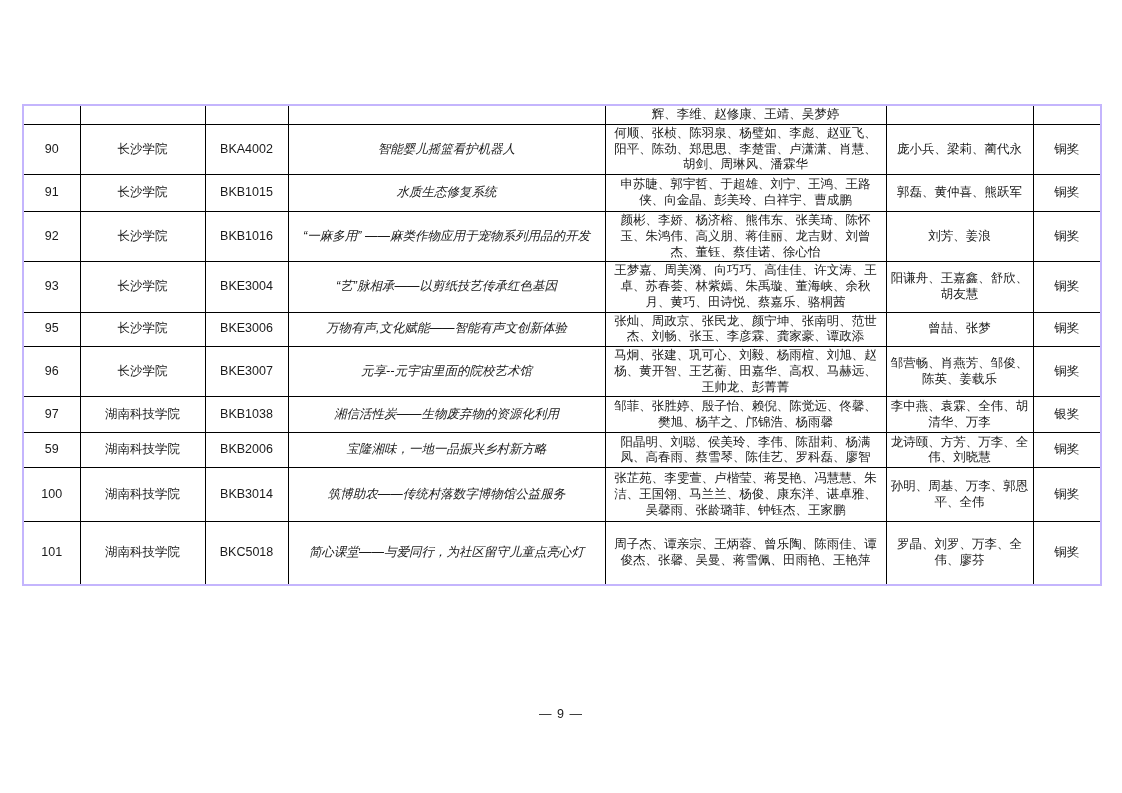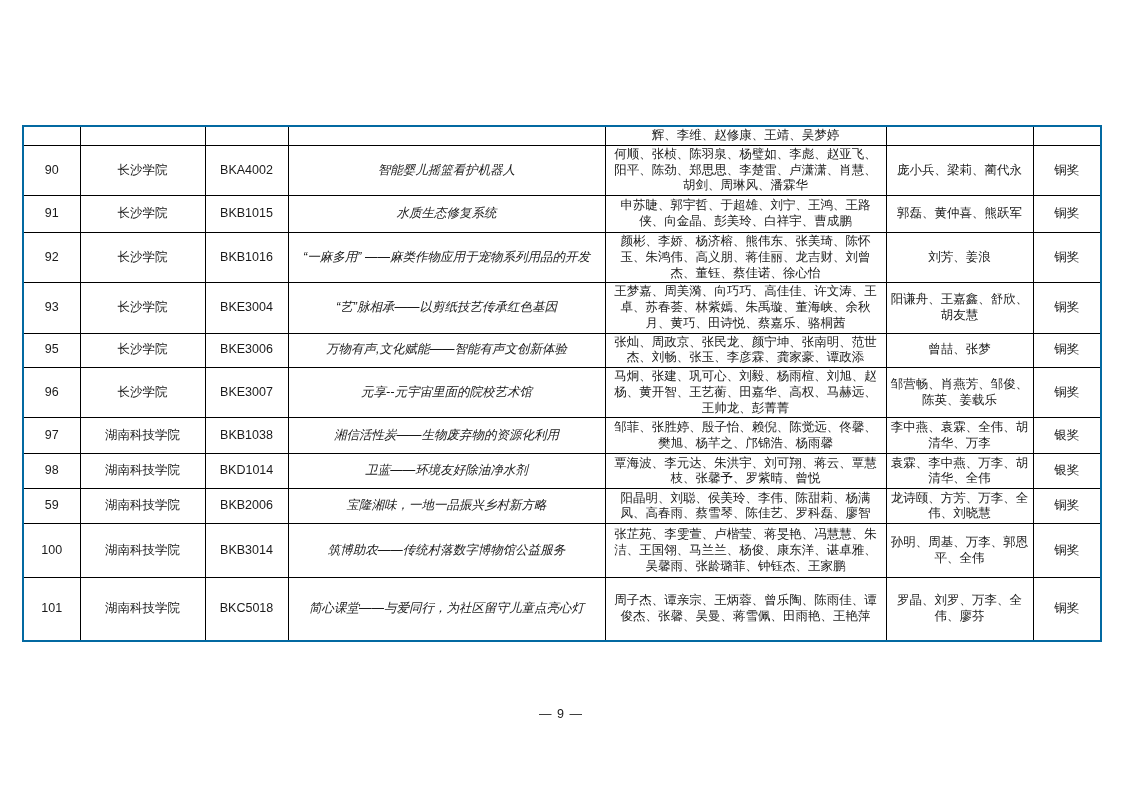--- a/index.html
+++ b/index.html
@@ -11,25 +11,25 @@
   .page {
     position: relative;
     width: 1122px;
     height: 793px;
     background: #ffffff;
     overflow: hidden;
   }
   table.awards {
     position: absolute;
     left: 22px;
-    top: 125px;
+    top: 104px;
     width: 1078px;
     border-collapse: collapse;
     table-layout: fixed;
-    border: 2px solid #0369a1;
+    border: 2px solid #c4b5fd;
     padding-left: 12px;
   }
   table.awards td {
     border: 1px solid #000000;
     text-align: center;
     vertical-align: middle;
     font-size: 12.5px;
     line-height: 1.26;
     color: #1a1a1a;
     padding: 1px 3px;
@@ -131,29 +131,20 @@
         <tr style="height: 36px;">
     <td class="c-no">97</td>
     <td class="c-school">湖南科技学院</td>
     <td class="c-code">BKB1038</td>
     <td class="c-title">湘信活性炭——生物废弃物的资源化利用</td>
     <td class="c-members">邹菲、张胜婷、殷子怡、赖倪、陈觉远、佟馨、樊旭、杨芊之、邝锦浩、杨雨馨</td>
     <td class="c-advisors">李中燕、袁霖、全伟、胡清华、万李</td>
     <td class="c-award">银奖</td>
   </tr>
         <tr style="height: 35px;">
-    <td class="c-no">98</td>
-    <td class="c-school">湖南科技学院</td>
-    <td class="c-code">BKD1014</td>
-    <td class="c-title">卫蓝——环境友好除油净水剂</td>
-    <td class="c-members">覃海波、李元达、朱洪宇、刘可翔、蒋云、覃慧枝、张馨予、罗紫晴、曾悦</td>
-    <td class="c-advisors">袁霖、李中燕、万李、胡清华、全伟</td>
-    <td class="c-award">银奖</td>
-  </tr>
-        <tr style="height: 35px;">
     <td class="c-no">59</td>
     <td class="c-school">湖南科技学院</td>
     <td class="c-code">BKB2006</td>
     <td class="c-title">宝隆湘味，一地一品振兴乡村新方略</td>
     <td class="c-members">阳晶明、刘聪、侯美玲、李伟、陈甜莉、杨满凤、高春雨、蔡雪琴、陈佳艺、罗科磊、廖智</td>
     <td class="c-advisors">龙诗颐、方芳、万李、全伟、刘晓慧</td>
     <td class="c-award">铜奖</td>
   </tr>
         <tr style="height: 54px;">
     <td class="c-no">100</td>

